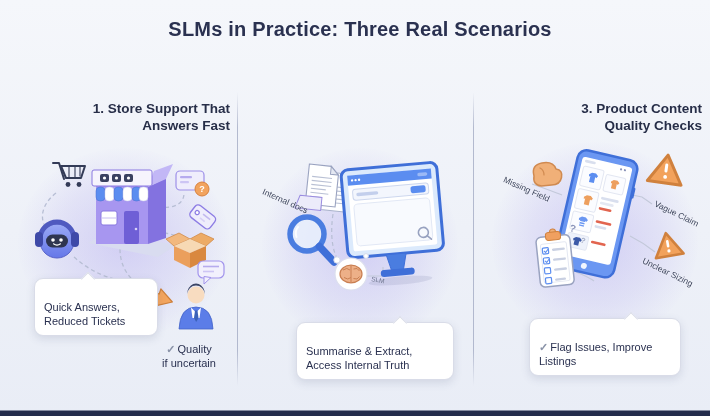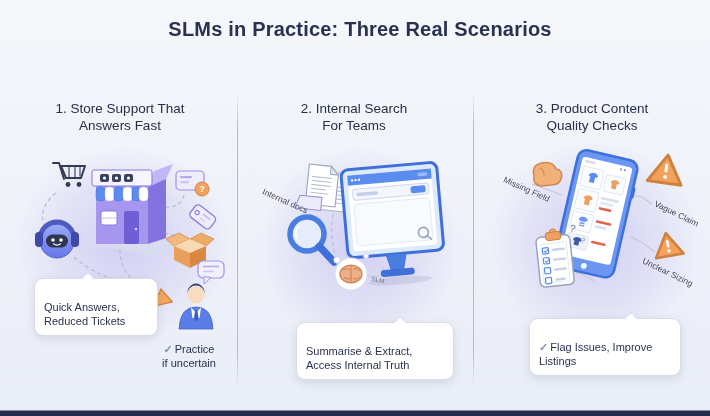--- a/index.html
+++ b/index.html
@@ -9,22 +9,22 @@
   .title{position:absolute;top:18px;left:0;right:0;text-align:center;
     font-size:20px;font-weight:bold;color:#2a3150;letter-spacing:.2px;padding-left:10px;}
   .divider{position:absolute;top:92px;height:294px;width:1px;
     background:linear-gradient(180deg,rgba(158,166,192,0),rgba(158,166,192,.75) 12%,rgba(158,166,192,.75) 88%,rgba(158,166,192,0));}
   .divider.d1{left:237px}.divider.d2{left:473px}
   .glow{position:absolute;border-radius:50%;
     background:radial-gradient(ellipse at center,rgba(168,156,238,.40) 0%,rgba(168,156,238,.18) 45%,rgba(168,156,238,0) 72%);}
   .g1{left:18px;top:148px;width:212px;height:190px;}
   .g2{left:262px;top:148px;width:196px;height:196px;}
   .g3{left:492px;top:142px;width:206px;height:200px;}
-  .col-heading{position:absolute;top:100px;width:220px;text-align:center;
-    font-size:13.5px;font-weight:normal;color:#272e48;line-height:1.28;white-space:pre-line;}
+  .col-heading{position:absolute;top:100px;width:220px;text-align:right;
+    font-size:13.5px;font-weight:bold;color:#272e48;line-height:1.28;white-space:pre-line;}
   .h1{left:10px}.h2{left:244px}.h3{left:482px}
   .illu{position:absolute;}
   .caption{position:absolute;background:#fff;border:1px solid #d9dce8;border-radius:9px;
     padding:6px 9px;font-size:11px;color:#2a3150;line-height:1.32;
     box-shadow:0 3px 8px rgba(70,80,120,.15);white-space:pre-line;}
   .caption::before{content:"";position:absolute;top:-5px;width:9px;height:9px;background:#fff;
     border-left:1px solid #d9dce8;border-top:1px solid #d9dce8;transform:rotate(45deg);}
   .cap1{left:34px;top:278px;width:104px;}.cap1::before{left:48px;}
   .cap2{left:296px;top:322px;width:138px;}.cap2::before{left:98px;}
   .cap3{left:529px;top:318px;width:132px;}.cap3::before{left:96px;}
@@ -49,22 +49,20 @@
 
   <div class="divider d1"></div>
   <div class="divider d2"></div>
 
   <div class="glow g1"></div>
   <div class="glow g2"></div>
   <div class="glow g3"></div>
 
   <div class="col-heading h1">1. Store Support That
 Answers Fast</div>
-  <div class="col-heading h2">2. Internal Search
-For Teams</div>
   <div class="col-heading h3">3. Product Content
 Quality Checks</div>
 
   <svg class="illu" style="left:8px;top:145px" width="228" height="212" viewBox="0 0 228 212">
     <defs>
       <linearGradient id="robotGrad" x1="0" y1="0" x2="0" y2="1">
         <stop offset="0" stop-color="#9aa9f6"></stop>
           <stop offset="1" stop-color="#6577e8"></stop>
       </linearGradient>
     </defs>
@@ -318,18 +316,18 @@
   <div class="caption cap3">
     <span class="check">✓</span><span>Flag Issues, Improve
 Listings</span>
   </div>
   <div class="caption cap2">
     <span>Summarise &amp; Extract,
 Access Internal Truth</span>
   </div>
 
   <div class="note">
-    <span class="check">✓</span><span>Practice
+    <span class="check">✓</span><span>Quality
 if uncertain</span>
   </div>
 
   <div class="bottom-bar"></div>
 </div>
 
 </body></html>

